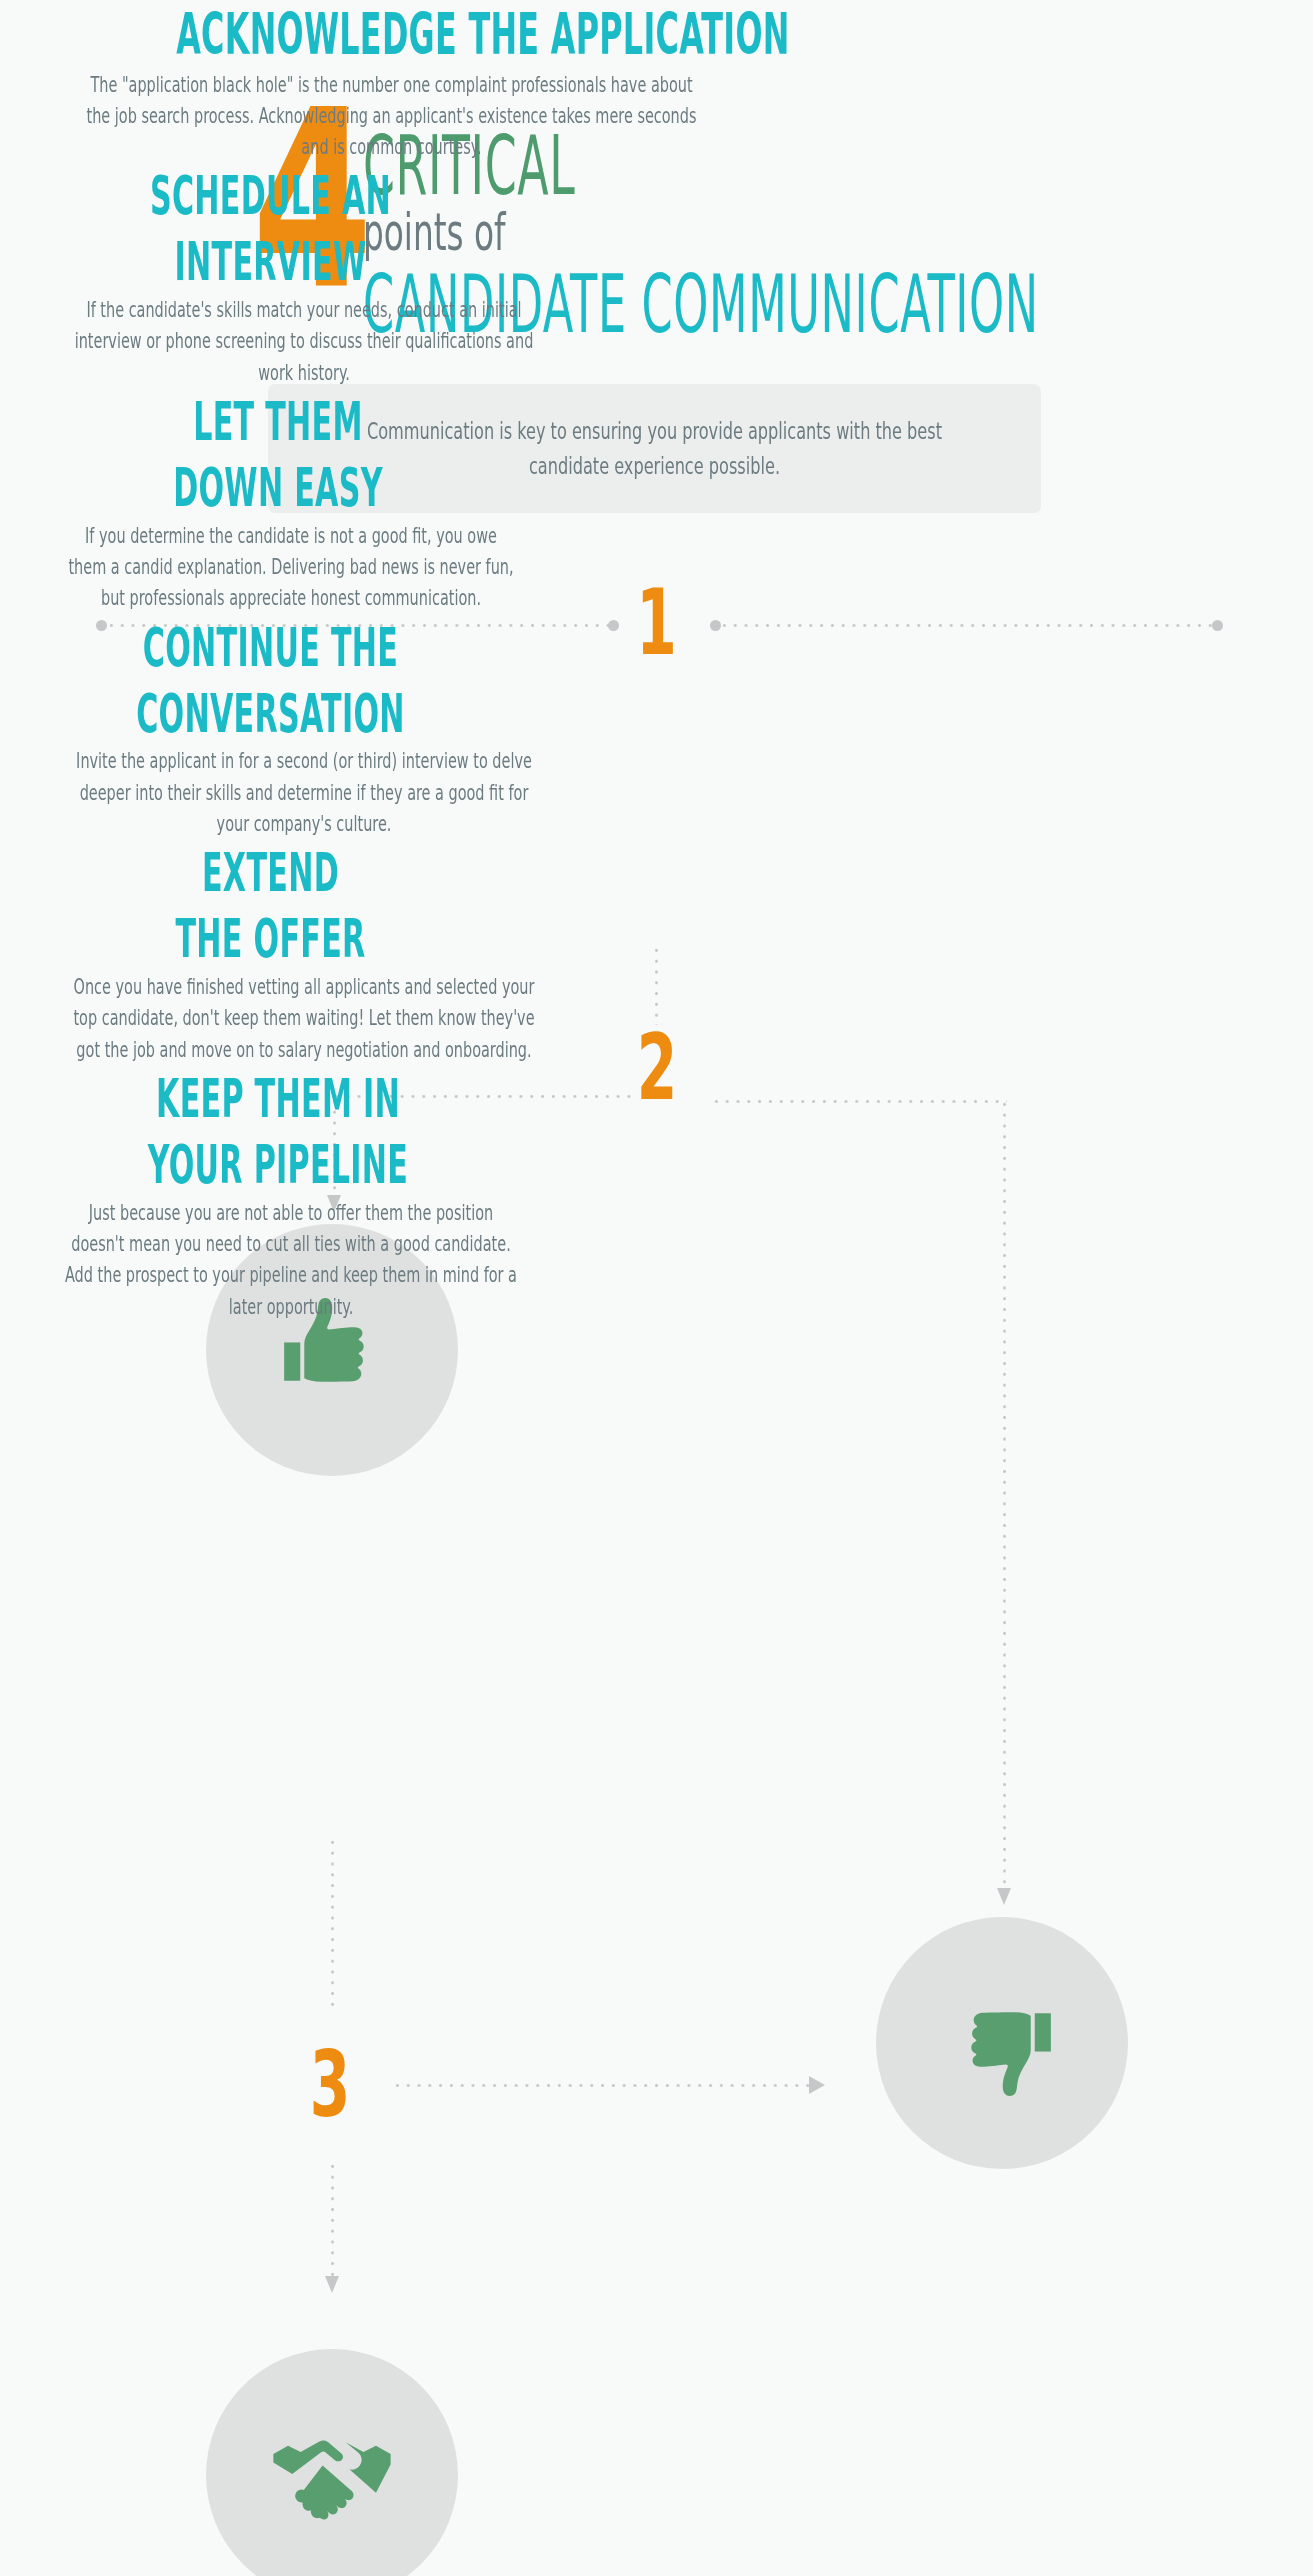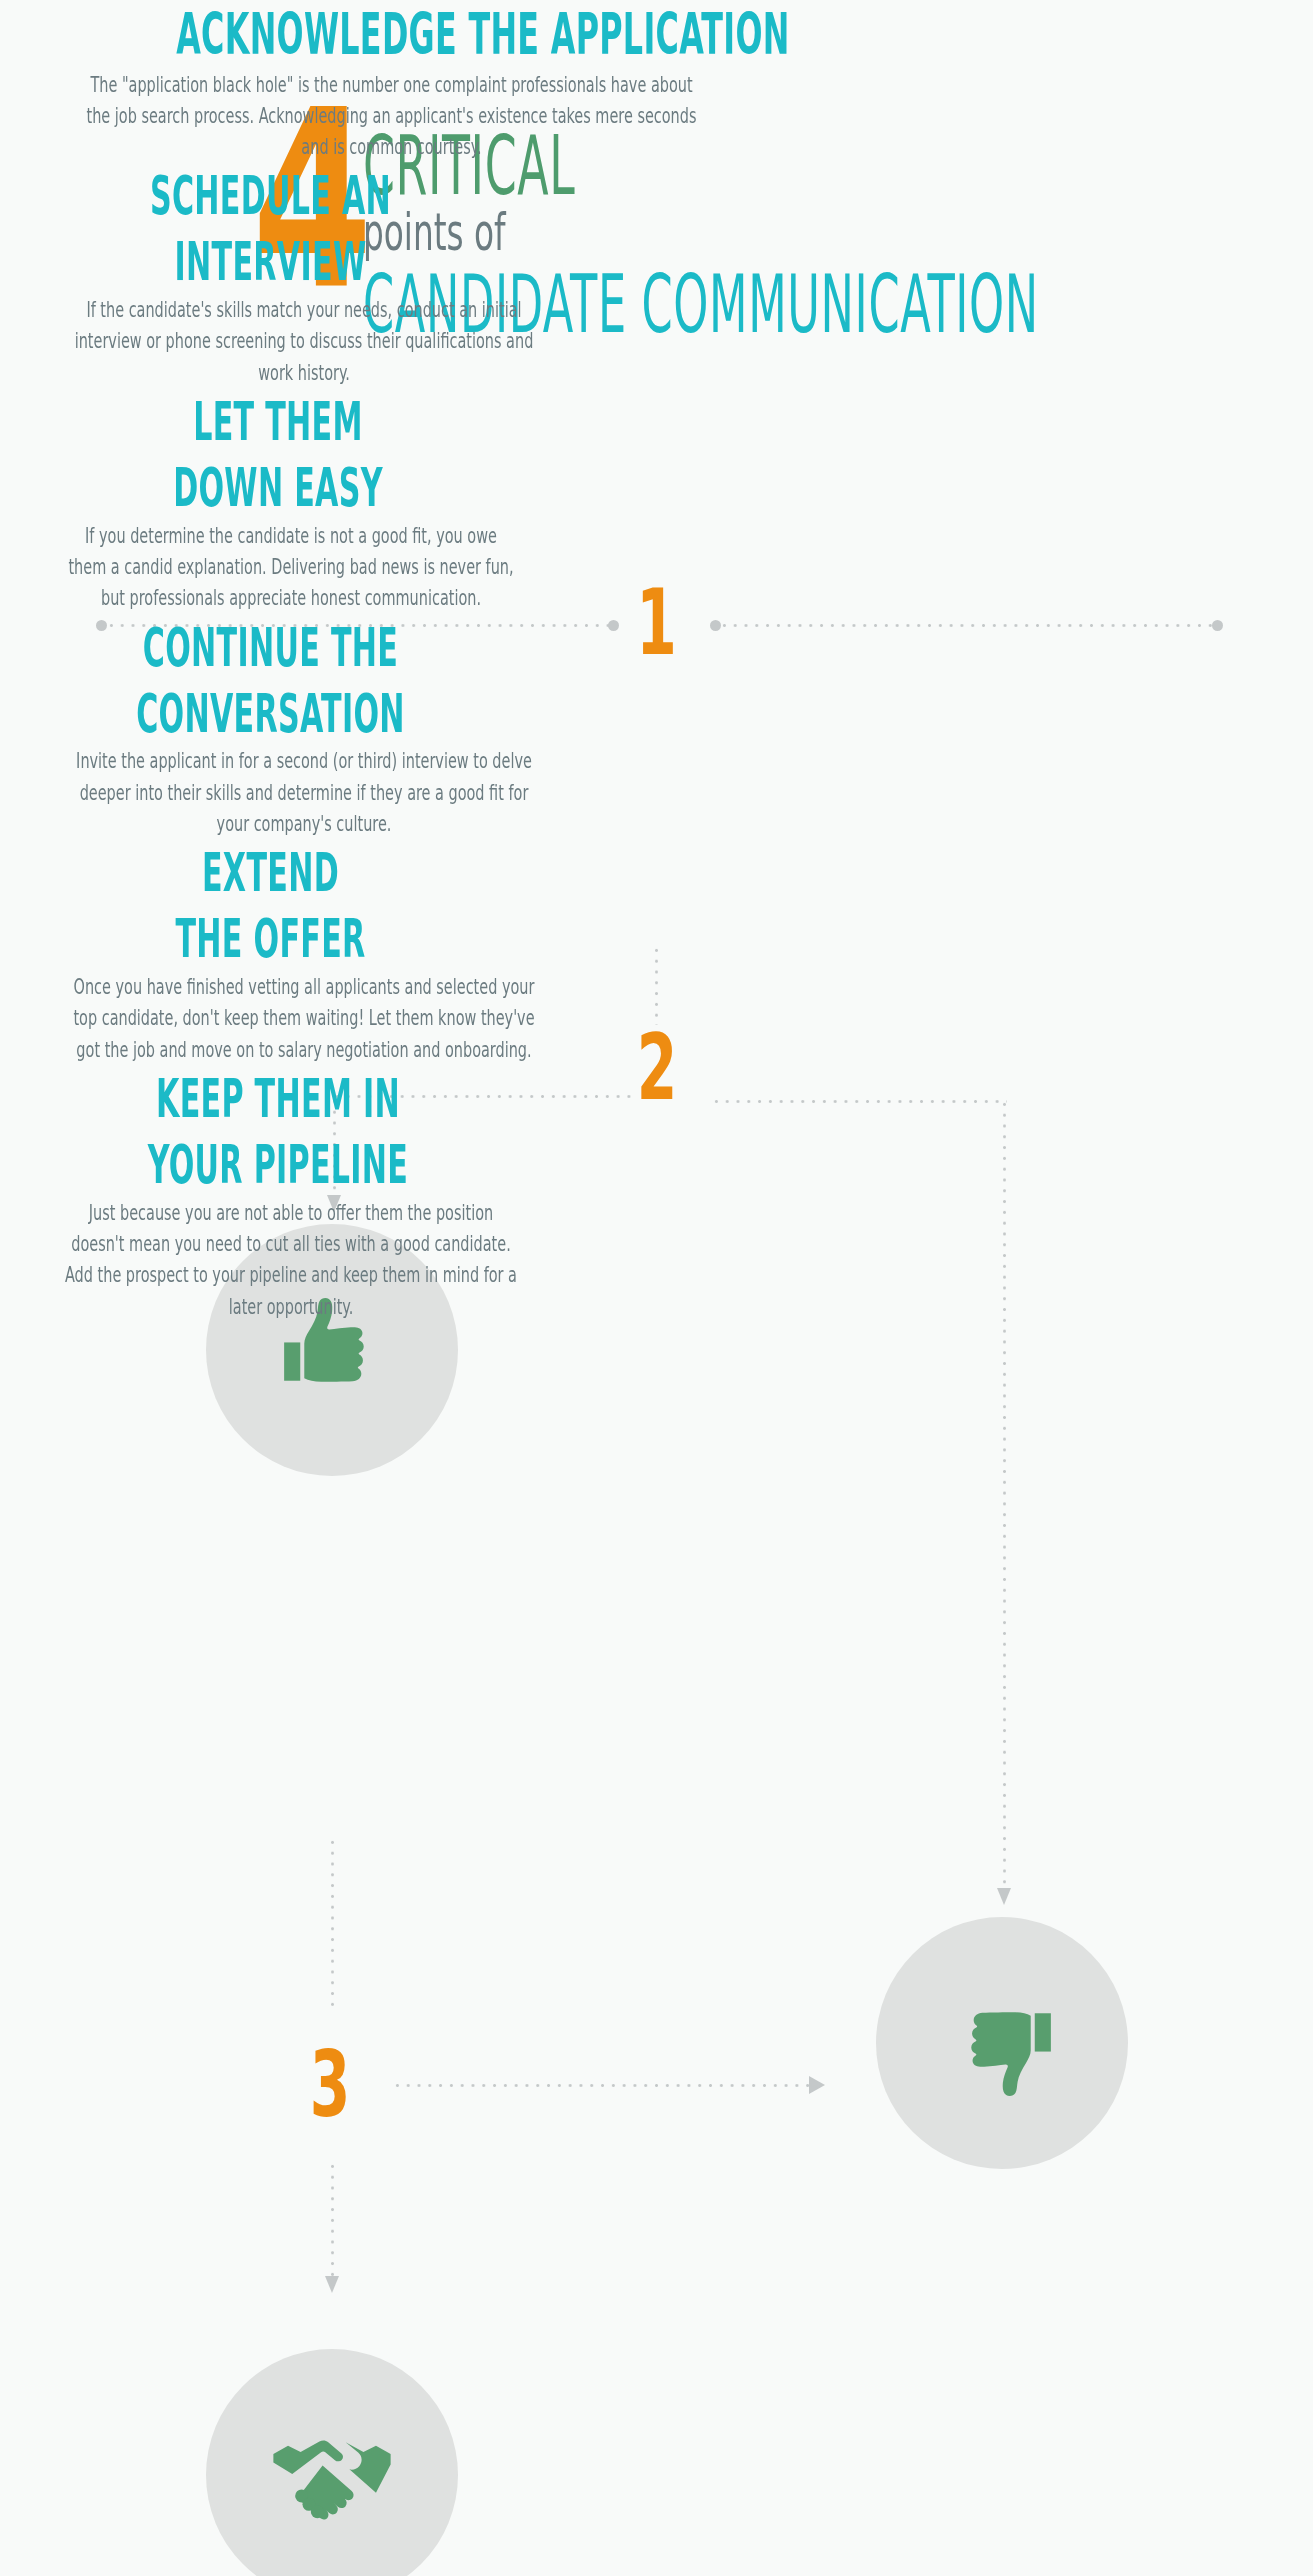--- a/index.html
+++ b/index.html
@@ -159,20 +159,23 @@
 
 <div class="page">
 
   <div class="header">
     <div class="big-four cond">4</div>
     <div class="h-critical cond">CRITICAL</div>
     <div class="h-points cond">points of</div>
     <div class="h-candidate cond">CANDIDATE COMMUNICATION</div>
   </div>
 
+  <div class="intro-box">
+    <div class="intro-text cond">Communication is key to ensuring you provide applicants with the best candidate experience possible.</div>
+  </div>
 
   <div class="dot-cap" style="left:96px; top:620px;"></div>
   <div class="dot-h" style="left:106px; top:623px; width:506px;"></div>
   <div class="dot-cap" style="left:608px; top:620px;"></div>
 
   <div class="step-num cond" style="left:618px; top:578px; width:77px; font-size:90px;">1</div>
 
   <div class="dot-cap" style="left:710px; top:620px;"></div>
   <div class="dot-h" style="left:719px; top:623px; width:497px;"></div>
   <div class="dot-cap" style="left:1212px; top:620px;"></div>

